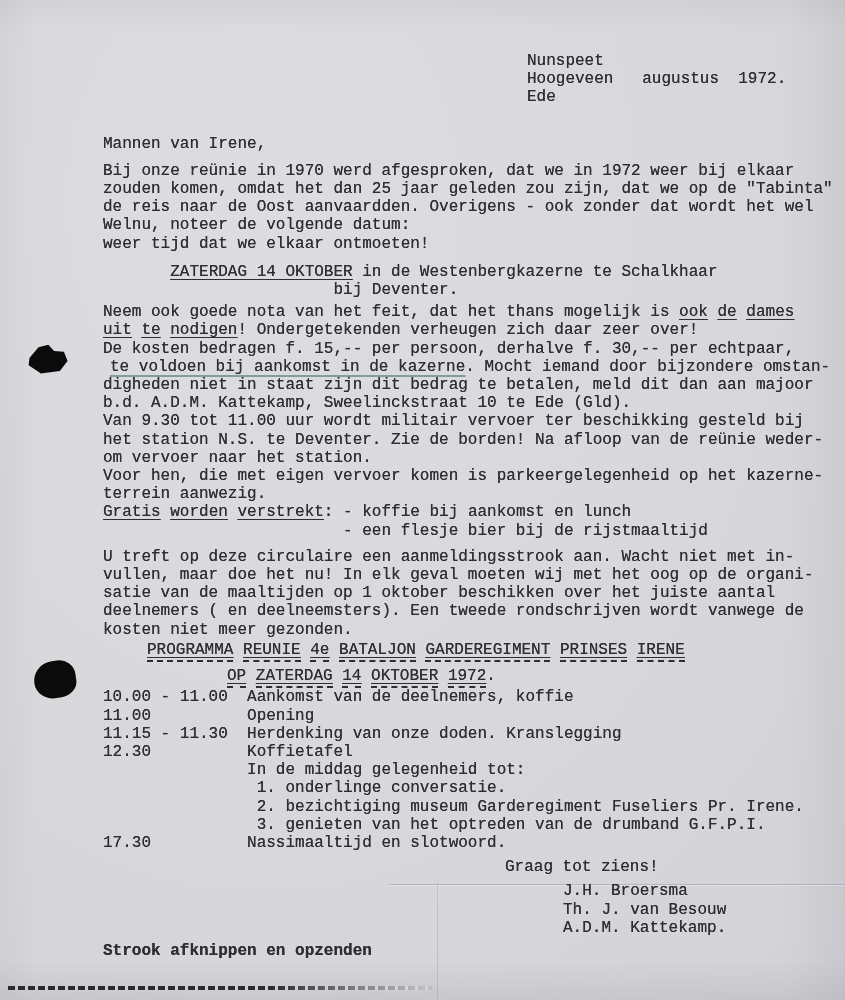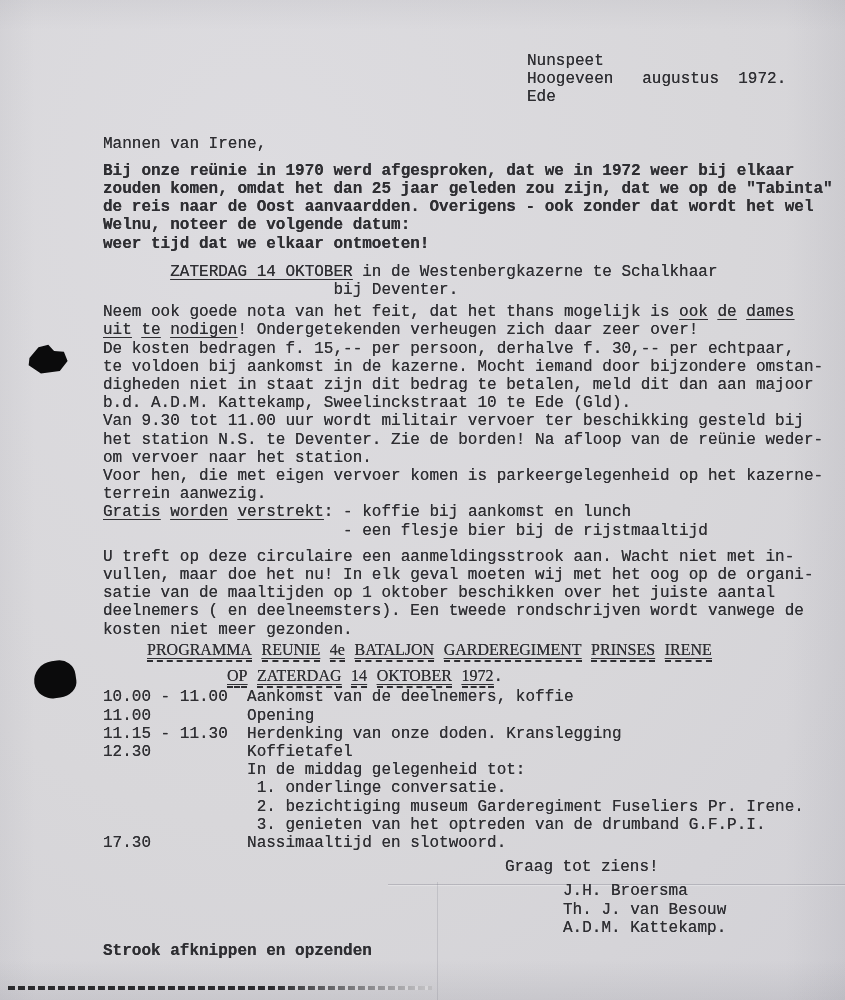--- a/index.html
+++ b/index.html
@@ -13,26 +13,26 @@
       radial-gradient(ellipse at 30% 20%, #dddce0 0%, #d8d7da 55%, #d2d1d6 100%);
     font-family: "Liberation Mono", "DejaVu Sans Mono", monospace;
     font-size: 16px;
     line-height: 18.2px;
     color: #2e2e32;
     padding-left: 28px;
   }
   .doc { position:absolute; left:103px; top:0; width:700px; }
   .ln { white-space: pre; text-shadow: 0 0 0.5px rgba(44,44,48,0.85); }
   .u  { text-decoration: underline; text-underline-offset: 3px; text-decoration-thickness: 1.3px; }
-  .gu { text-decoration-color: #7ca193; text-underline-offset: 4px; text-decoration-thickness: 2px; }
+  .gu { text-decoration: underline; text-decoration-color: #7ca193; text-underline-offset: 4px; text-decoration-thickness: 2px; margin-left: 7px; }
   .dw { display:inline-block; text-decoration: underline; text-underline-offset: 3px; text-decoration-thickness: 1.3px;
-        border-bottom: 2px dashed #2e2e32; padding-bottom: 1px; font-family: Liberation Serif, serif; }
+        border-bottom: 2px dashed #2e2e32; padding-bottom: 1px; }
   .header-block { margin-left: 424px; padding-top: 52px; }
   .salutation   { margin-top: 28px; }
-  .intro        { margin-top: 9px; font-weight: bold; }
+  .intro        { margin-top: 9px; }
   .date-block   { margin-top: 10px; }
   .details      { margin-top: 4px; }
   .reply        { margin-top: 8px; }
   .prog-h1      { margin-top: 2px; margin-left: 44px; }
   .prog-h2      { margin-top: 5px; margin-left: 124px; }
   .schedule     { margin-top: 0px; }
   .farewell     { margin-top: 6px; margin-left: 402px; }
   .sigs         { margin-top: 6px; margin-left: 460px; }
   .strook       { margin-top: 5px; font-weight: bold; }
   .ink-blob-1 {

